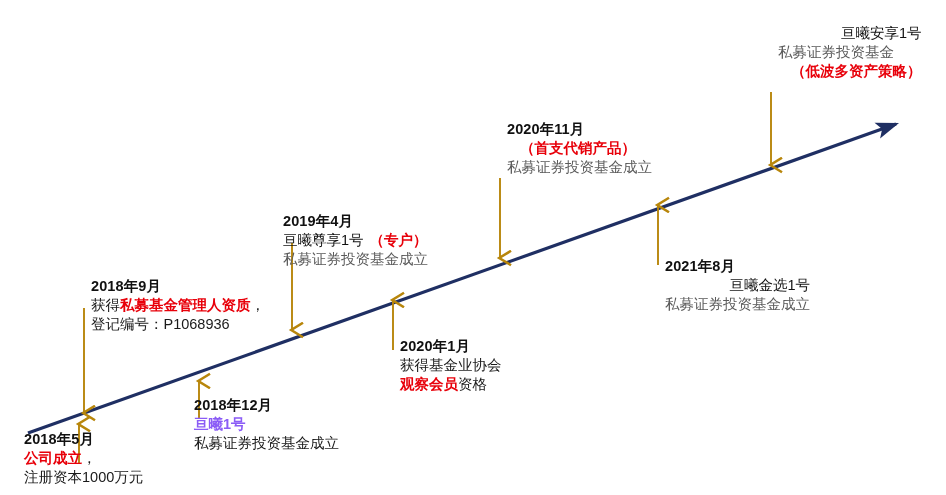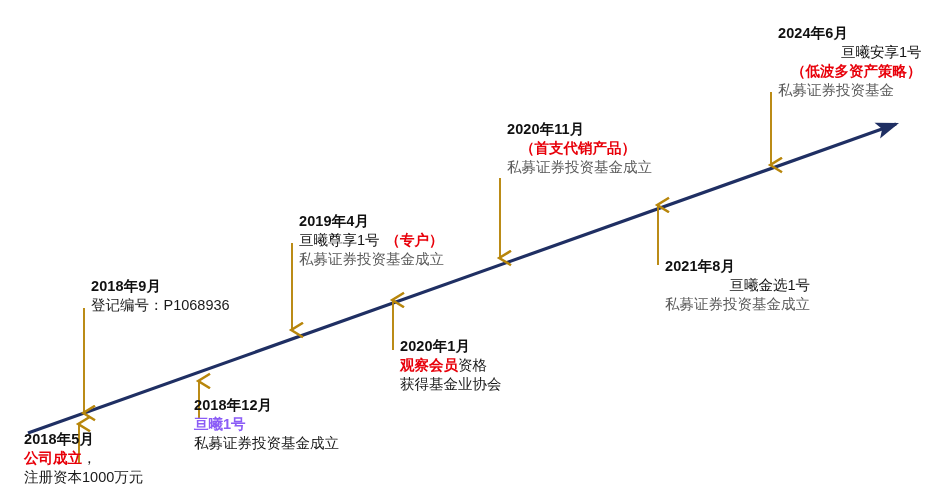--- a/index.html
+++ b/index.html
@@ -100,51 +100,51 @@
 </svg>
 
 <div class="milestone" style="left:24px; top:430px;">
   <div class="ms-date">2018年5月</div>
   <div class="ms-line"><span class="ms-red">公司成立</span><span class="ms-plain">，</span></div>
   <div class="ms-line ms-plain">注册资本1000万元</div>
 </div>
 
 <div class="milestone" style="left:91px; top:277px;">
   <div class="ms-date">2018年9月</div>
+  <div class="ms-line"><span class="ms-plain">获得</span><span class="ms-red">私募基金管理人资质</span><span class="ms-plain">，</span></div>
   <div class="ms-line ms-plain">登记编号：P1068936</div>
 </div>
 
 <div class="milestone" style="left:194px; top:396px;">
   <div class="ms-date">2018年12月</div>
   <div class="ms-line ms-name-red">亘曦1号</div>
   <div class="ms-line ms-plain">私募证券投资基金成立</div>
 </div>
 
-<div class="milestone" style="left:299px; top:212px;">
+<div class="milestone" style="left:283px; top:212px;">
   <div class="ms-date">2019年4月</div>
   <div class="ms-line"><span class="ms-name-black">亘曦尊享1号</span><span class="ms-red ms-inline-gap">（专户）</span></div>
   <div class="ms-line ms-grey">私募证券投资基金成立</div>
 </div>
 
 <div class="milestone" style="left:400px; top:337px;">
   <div class="ms-date">2020年1月</div>
+  <div class="ms-line ms-plain">获得基金业协会</div>
   <div class="ms-line"><span class="ms-red">观察会员</span><span class="ms-plain">资格</span></div>
-  <div class="ms-line ms-plain">获得基金业协会</div>
 </div>
 
 <div class="milestone" style="left:507px; top:120px;">
   <div class="ms-date">2020年11月</div>
   <div class="ms-line ms-red ms-indent">（首支代销产品）</div>
   <div class="ms-line ms-grey">私募证券投资基金成立</div>
 </div>
 
 <div class="milestone" style="left:665px; top:257px;">
   <div class="ms-date">2021年8月</div>
   <div class="ms-line ms-name-black">亘曦金选1号</div>
   <div class="ms-line ms-grey">私募证券投资基金成立</div>
 </div>
 
 <div class="milestone" style="left:778px; top:24px;">
-  <div class="ms-date">2024年6月</div>
   <div class="ms-line ms-name-black">亘曦安享1号</div>
+  <div class="ms-line ms-grey">私募证券投资基金</div>
   <div class="ms-line ms-red ms-indent">（低波多资产策略）</div>
-  <div class="ms-line ms-grey">私募证券投资基金</div>
 </div>
 
 </body></html>

